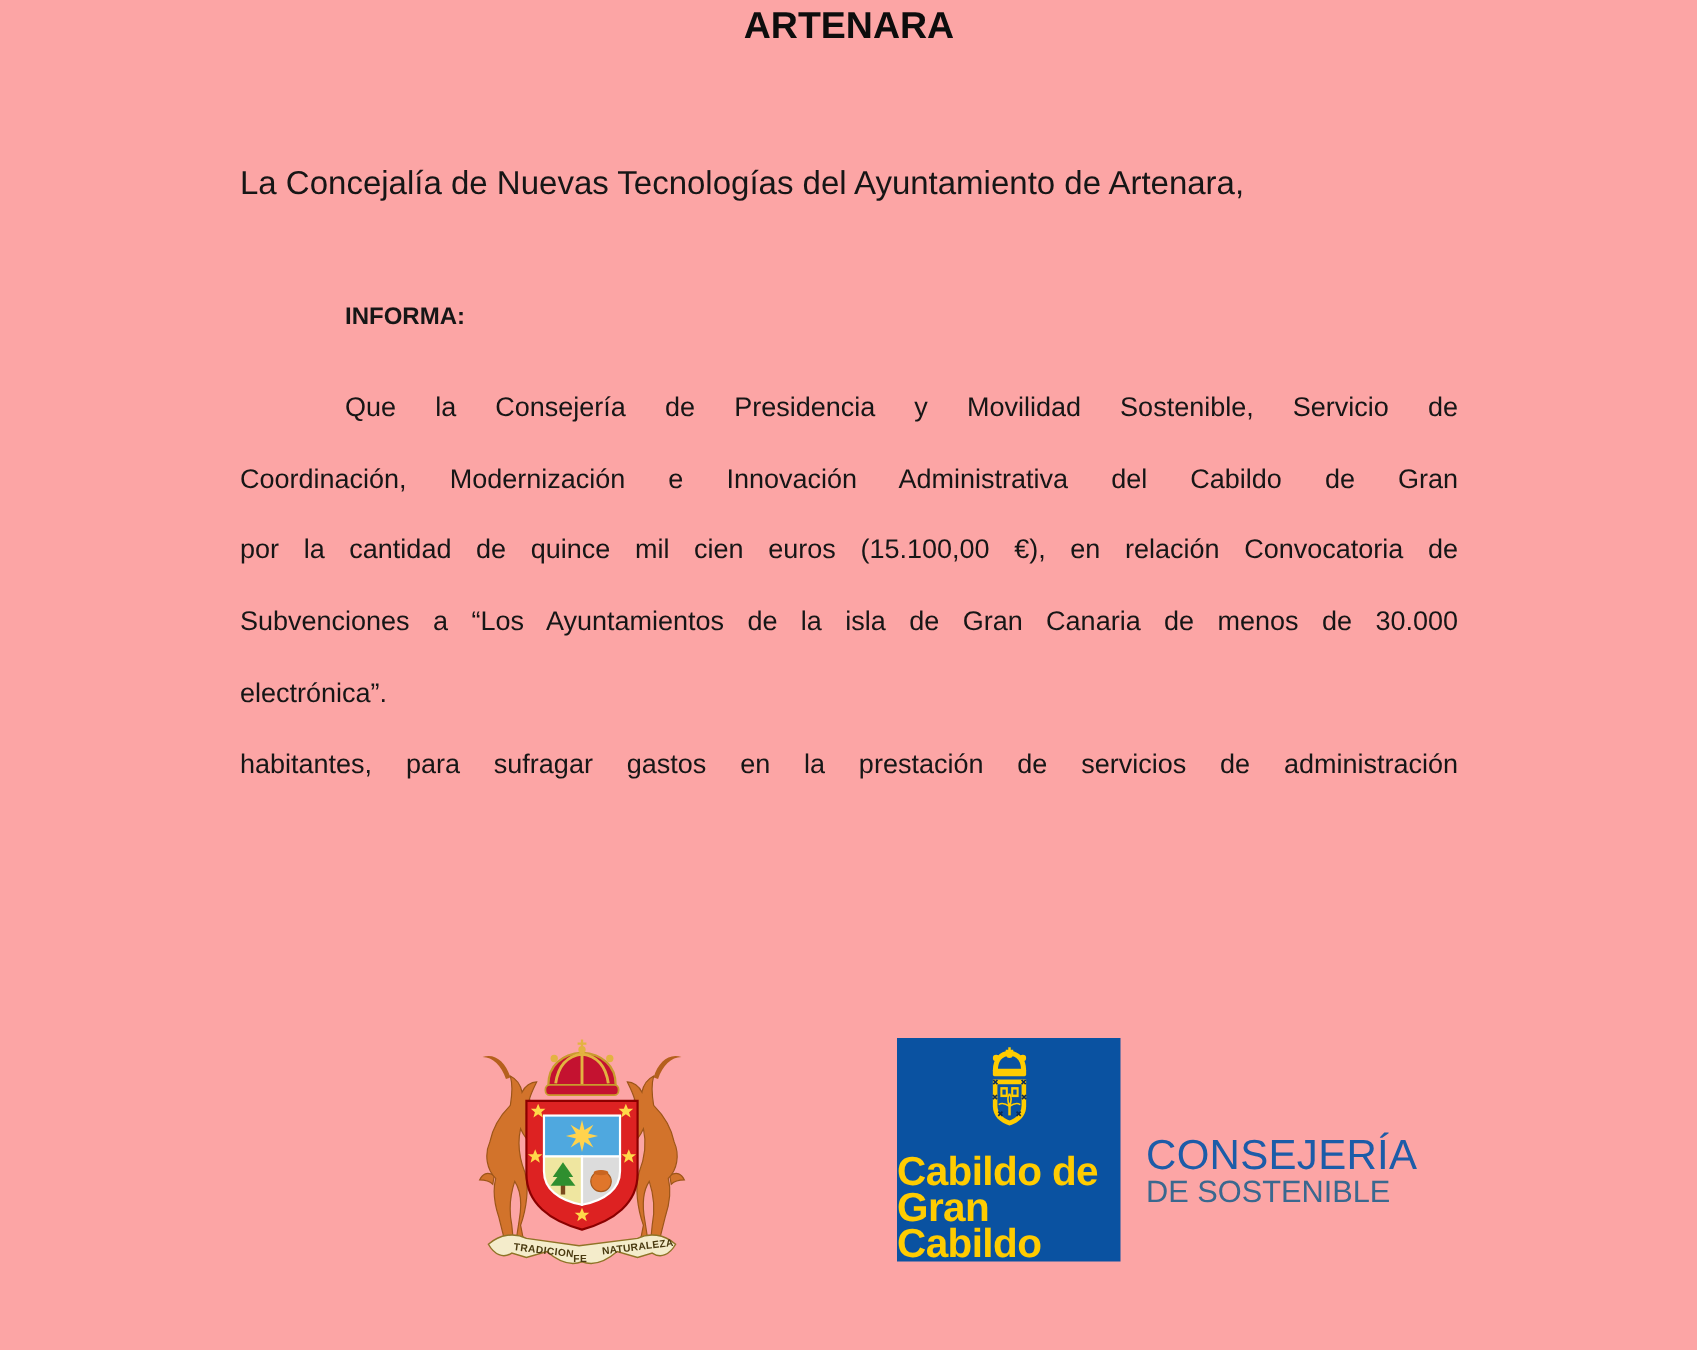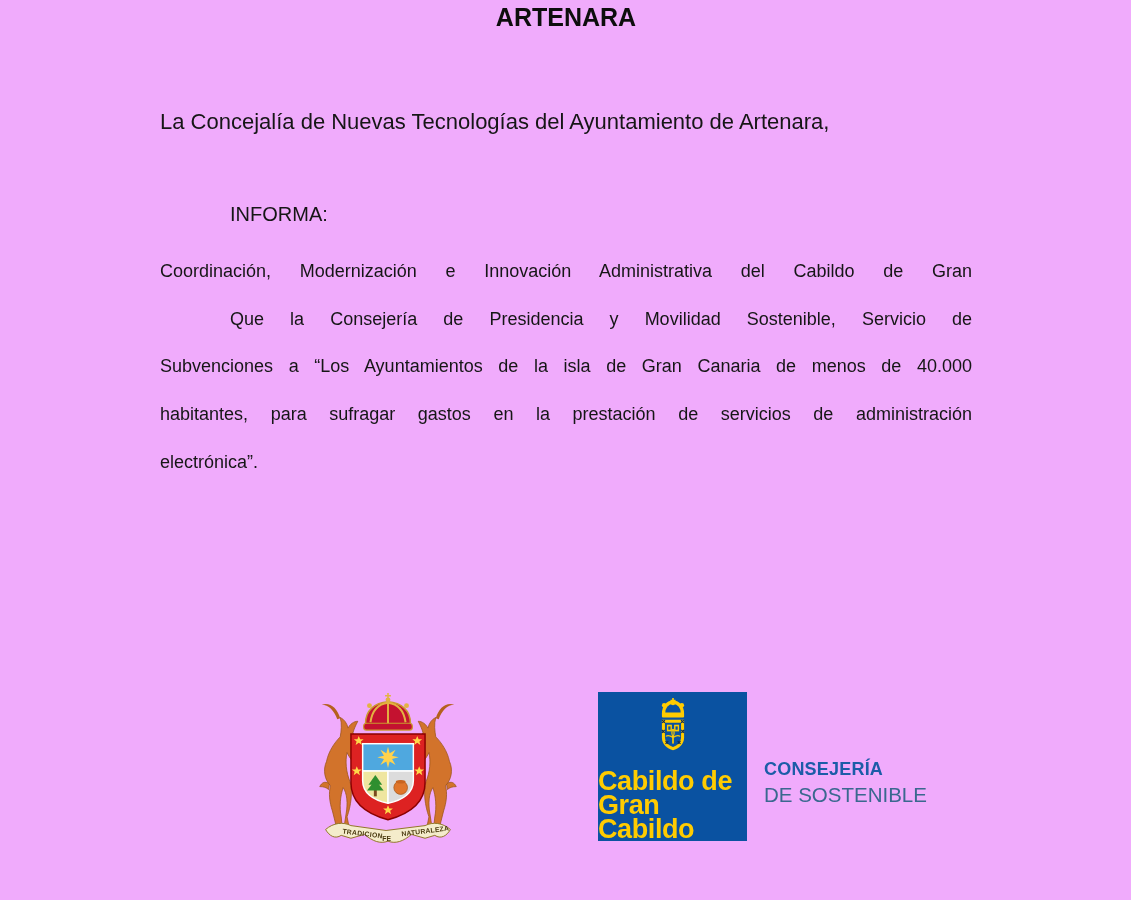--- a/index.html
+++ b/index.html
@@ -1,35 +1,35 @@
 <!DOCTYPE html>
 <html><head>
 <meta charset="utf-8">
 <style>
   html,body{margin:0;padding:0;background:#ffffff;}
   .page{
     position:relative;
     width:1131px;height:900px;
-    background:#f0abfc;
+    background:#fca5a5;
     font-family:"Liberation Sans", sans-serif;
     color:#161616;
     overflow:hidden;
   }
   .doc-title{
     position:absolute;top:3px;left:160px;width:812px;
     margin:0;text-align:center;
     font-size:25px;font-weight:bold;color:#0d0d0d;
   }
   .intro{
     position:absolute;top:109px;left:160px;width:812px;
     margin:0;font-size:22px;
   }
   .informa{
     position:absolute;top:203px;left:230px;
-    margin:0;font-size:20px;font-weight:normal;
+    margin:0;font-size:16px;font-weight:bold;
   }
   .body-par{
     position:absolute;top:248px;left:160px;width:812px;
     font-size:18px;
   }
   .bline{
     height:47.7px;line-height:47.7px;
     text-align:justify;text-align-last:justify;
     text-justify:inter-word;
     white-space:nowrap0; 
@@ -49,44 +49,45 @@
   .cabildo svg{margin-top:5px;}
   .cabildo-text{
     margin-top:1px;text-align:left;
     font-weight:bold;font-size:27px;line-height:24px;
     color:#FFCC00;letter-spacing:-0.4px;
   }
   .consejeria{
     position:absolute;left:764px;top:757px;width:260px;
   }
   .consejeria .l1{
-    font-size:18px;font-weight:bold;color:#1C5CA8;
+    font-size:28px;font-weight:normal;color:#1C5CA8;
     line-height:25px;letter-spacing:0.2px;
   }
   .consejeria .l2,.consejeria .l3{
     font-size:20.5px;color:#3A688F;line-height:26.5px;
   }
 </style>
 </head>
 <body>
 
 <div class="page">
 
   <h1 class="doc-title">ARTENARA</h1>
 
   <p class="intro">La Concejalía de Nuevas Tecnologías del Ayuntamiento de Artenara,</p>
 
   <p class="informa">INFORMA:</p>
 
   <div class="body-par">
+    <div class="bline first">Que la Consejería de Presidencia y Movilidad Sostenible, Servicio de</div>
     <div class="bline">Coordinación, Modernización e Innovación Administrativa del Cabildo de Gran</div>
-    <div class="bline first">Que la Consejería de Presidencia y Movilidad Sostenible, Servicio de</div>
-    <div class="bline">Subvenciones a “Los Ayuntamientos de la isla de Gran Canaria de menos de 40.000</div>
+    <div class="bline">por la cantidad de quince mil cien euros (15.100,00 €), en relación Convocatoria de</div>
+    <div class="bline">Subvenciones a “Los Ayuntamientos de la isla de Gran Canaria de menos de 30.000</div>
+    <div class="bline last">electrónica”.</div>
     <div class="bline">habitantes, para sufragar gastos en la prestación de servicios de administración</div>
-    <div class="bline last">electrónica”.</div>
   </div>
 
   <div class="arms">
     <svg viewBox="0 0 160 160" width="156" height="158">
       <defs>
         <g id="star5">
           <polygon points="0,-5 1.4,-1.6 5,-1.6 2.2,0.7 3.2,4.3 0,2.1 -3.2,4.3 -2.2,0.7 -5,-1.6 -1.4,-1.6" fill="#FFD94A"></polygon>
         </g>
         <g id="goatL">
           <path d="M31,26 C28,15 20,9 12,12 C19,12 25,18 28,27 Z" fill="#B5601D"></path>

